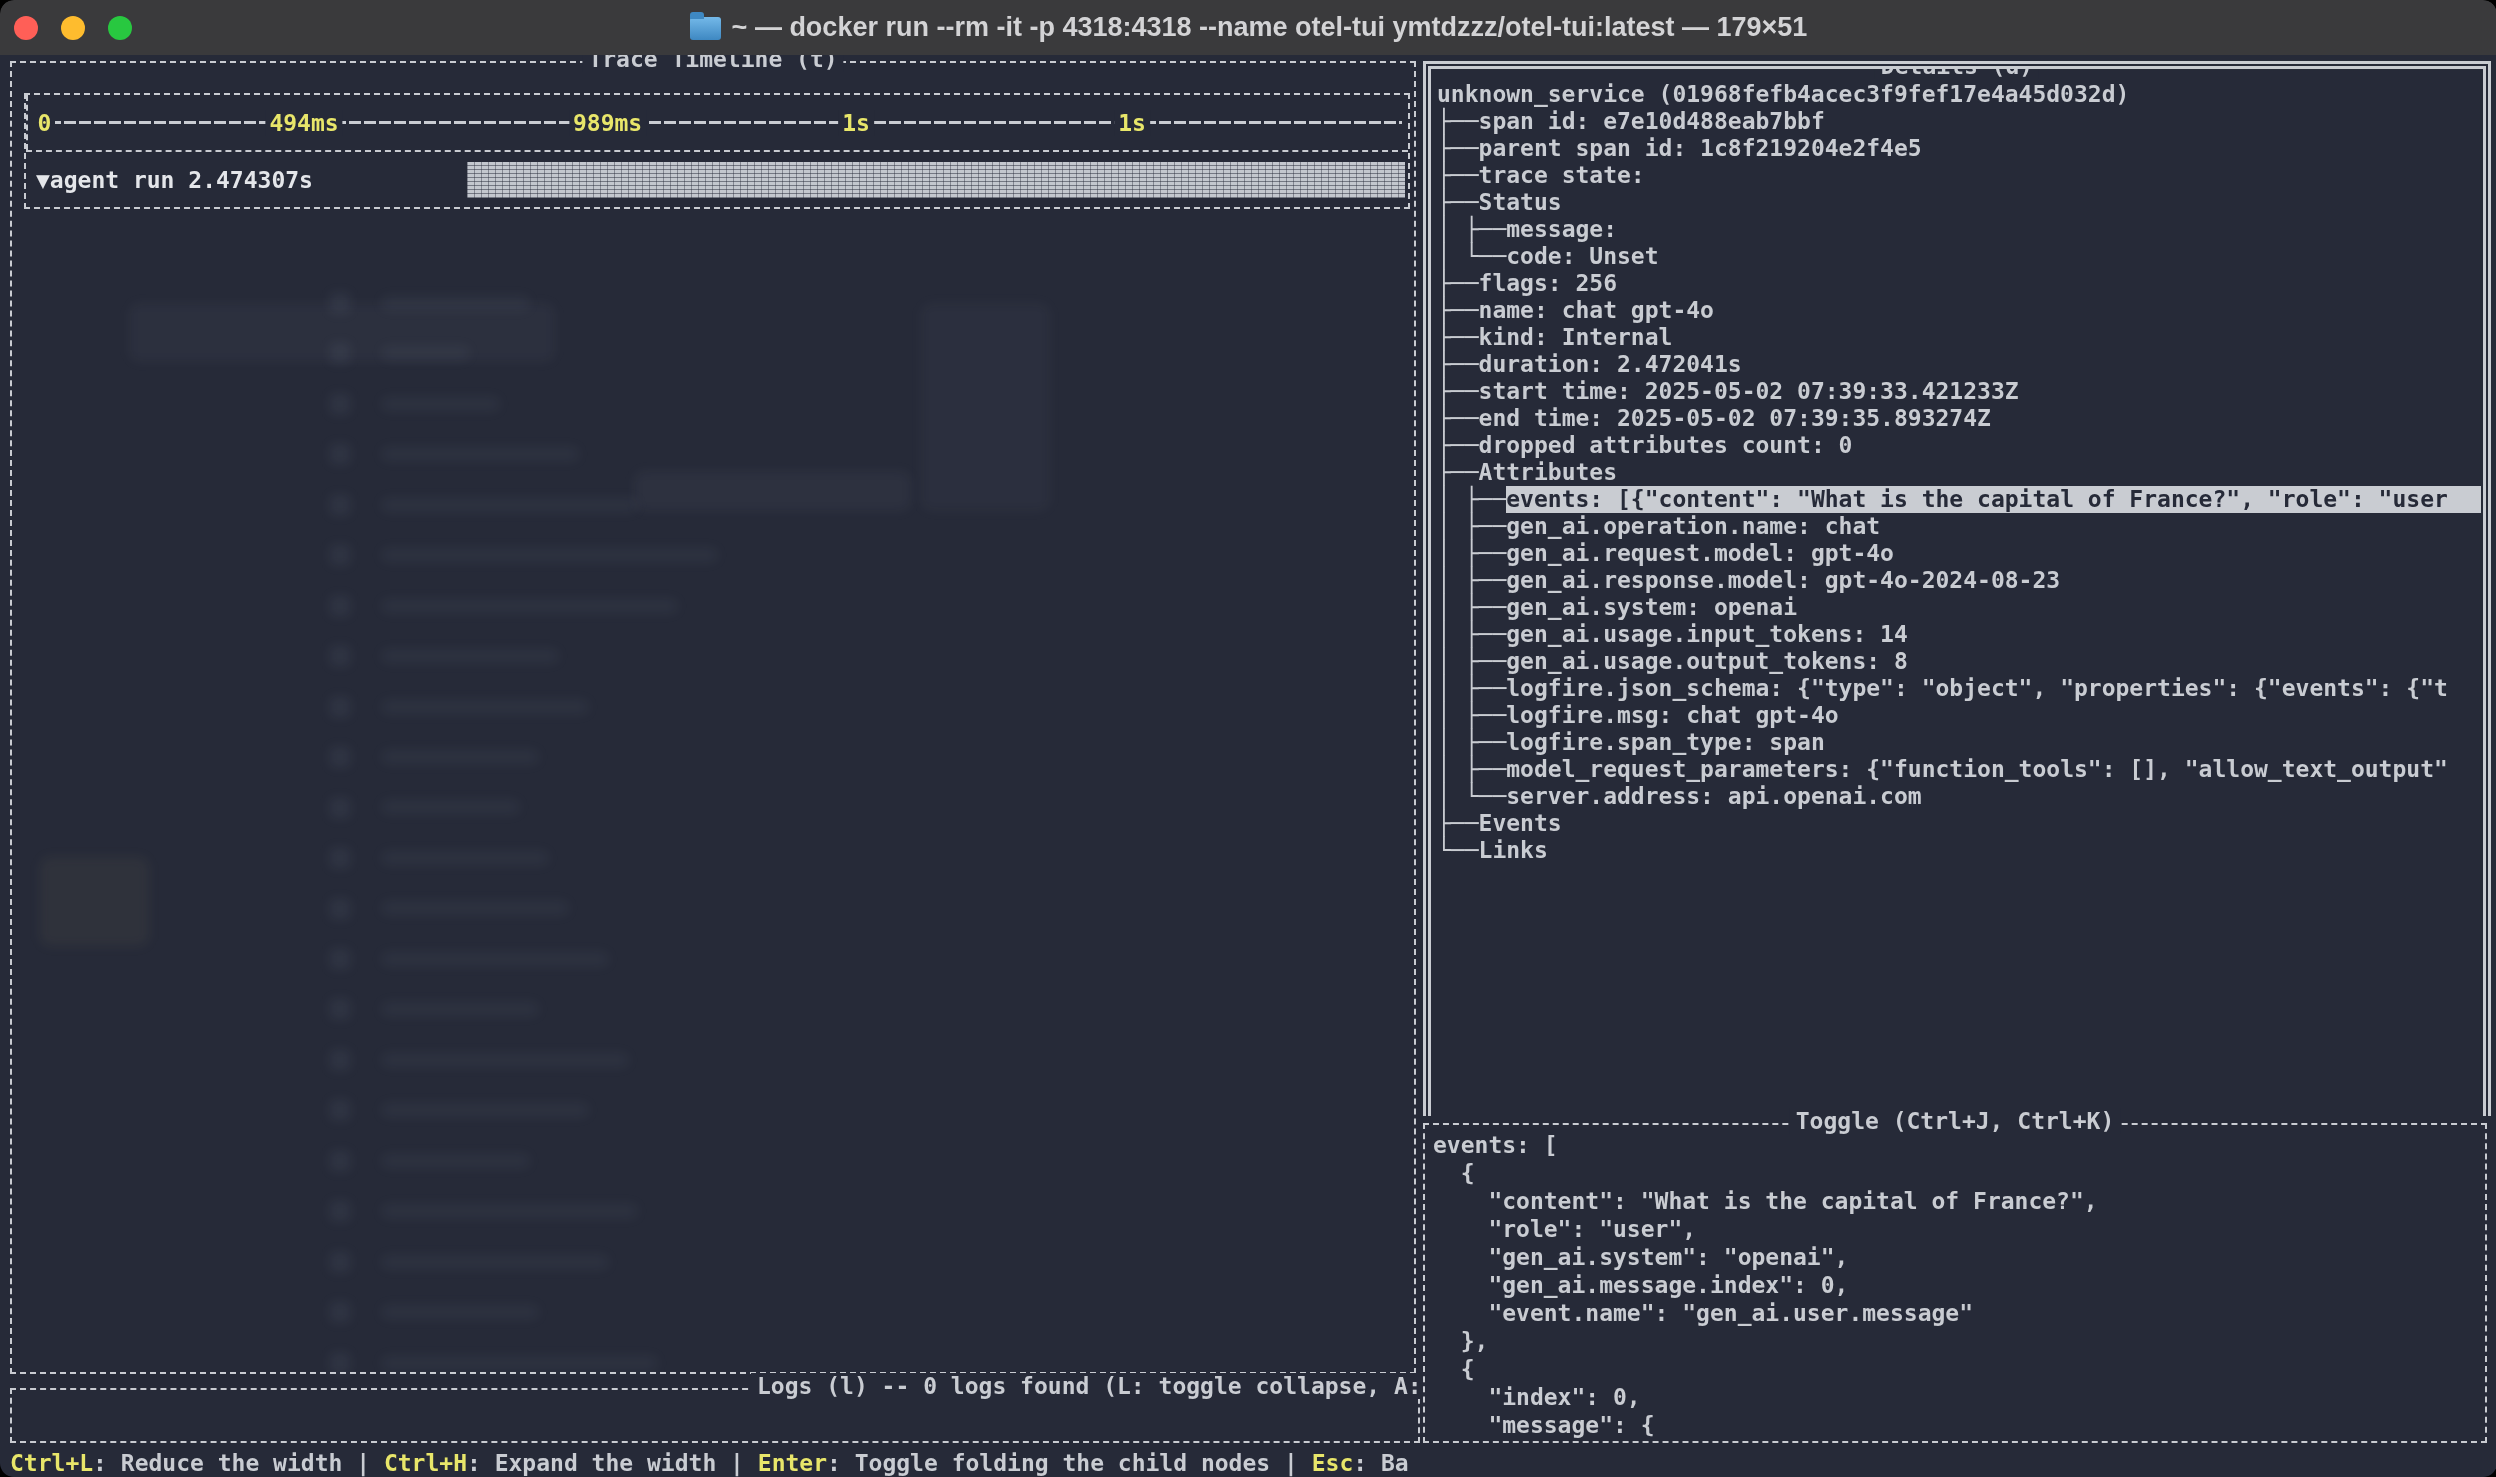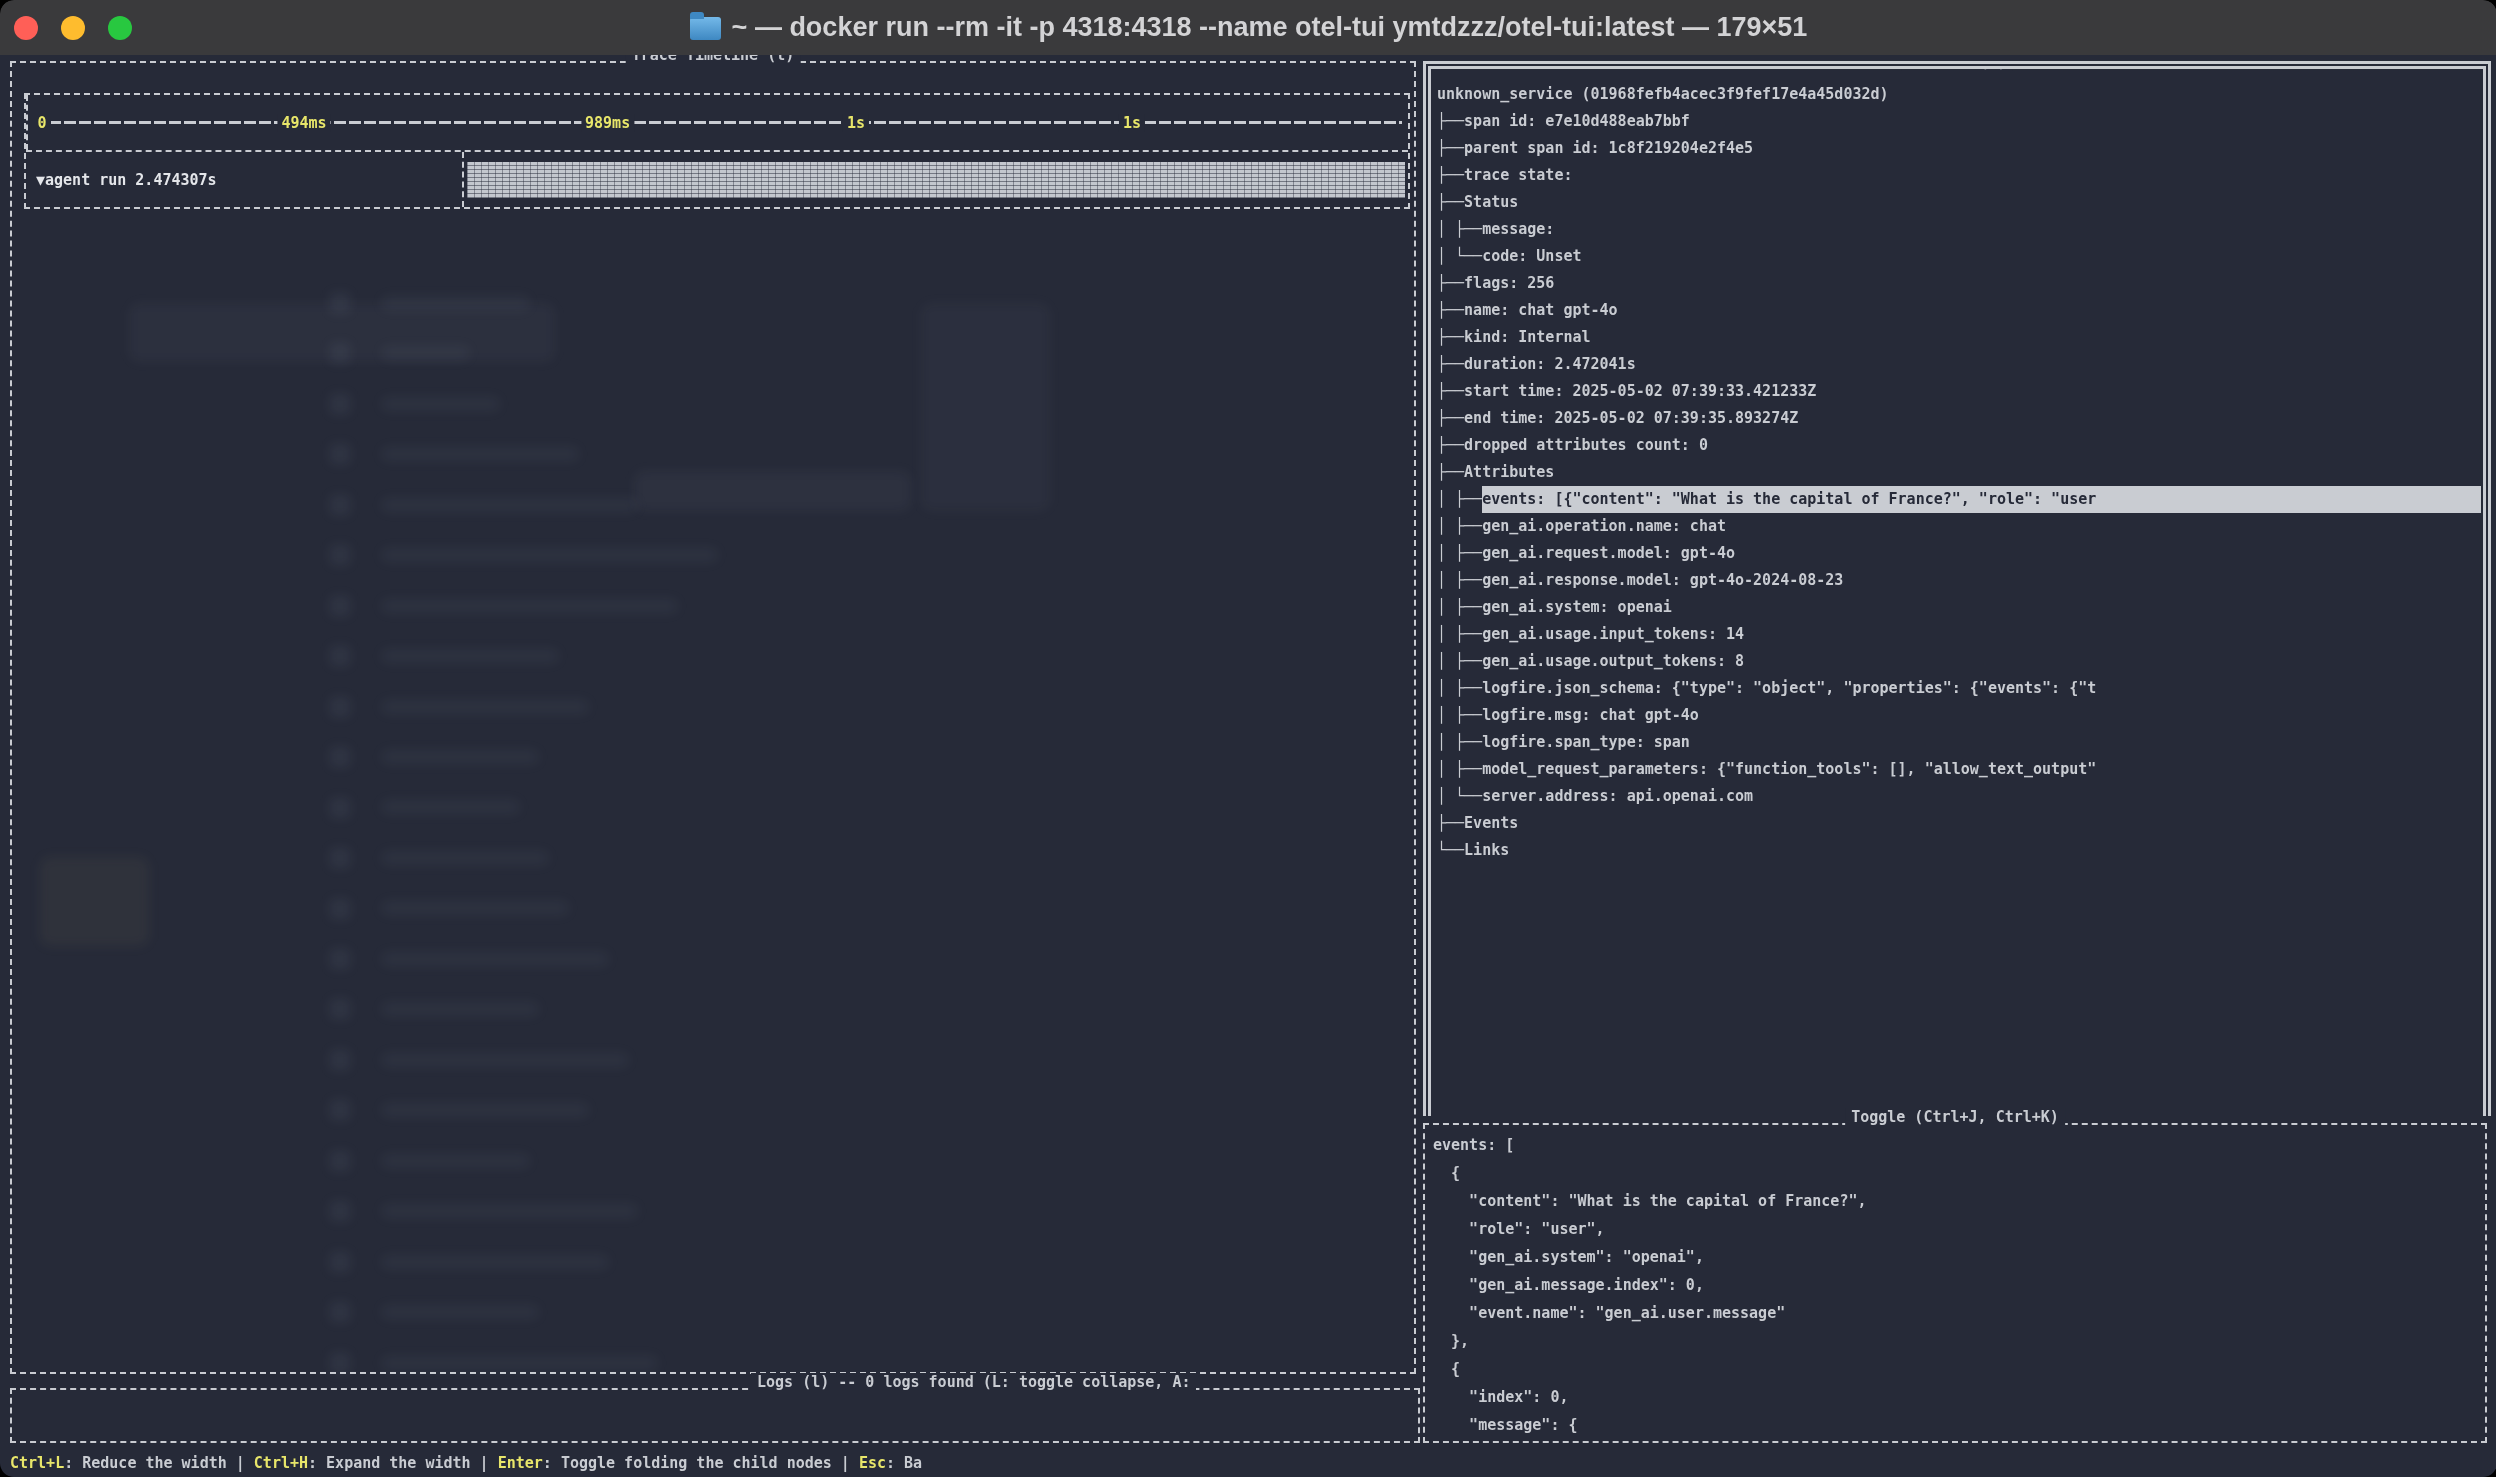--- a/index.html
+++ b/index.html
@@ -14,35 +14,35 @@
   .tl.yel{background:#febc2e;}
   .tl.grn{background:#28c840;}
   .wtitle{width:100%;display:flex;align-items:center;justify-content:center;
           font-family:"Liberation Sans",sans-serif;font-weight:700;font-size:27px;color:#d3d3d5;}
   .folder{width:31px;height:23px;border-radius:3px;background:linear-gradient(#74b9e9,#3e88c2);
           position:relative;margin-right:11px;margin-top:2px;}
   .folder::before{content:"";position:absolute;top:-5px;left:0;width:14px;height:7px;
           border-radius:3px 3px 0 0;background:#3e88c2;}
   
   .term{position:absolute;left:0;top:55px;width:2497px;height:1422px;background:#262a38;
-        overflow:hidden;color:#c9ccd2;font-weight:700;font-size:15px;border-radius:0 0 12px 12px;}
+        overflow:hidden;color:#c9ccd2;font-weight:700;font-size:23px;border-radius:0 0 12px 12px;}
   .ghost{position:absolute;filter:blur(6px);pointer-events:none;}
   
   .panel{position:absolute;border:2px dashed #c9ccd2;}
   .ptitle{position:absolute;top:-17px;left:50%;transform:translateX(-50%);
           background:#262a38;padding:0 6px;white-space:nowrap;color:#c9ccd2;}
   .timeline-panel{left:10px;top:6px;width:1402px;height:1309px;}
   
   .spans-table{position:absolute;left:12px;top:30px;width:1382px;border:2px dashed #c9ccd2;}
   .srow{display:flex;}
   .srow + .srow{border-top:2px dashed #c9ccd2;}
   .scell-left{width:436px;flex:0 0 436px;display:flex;align-items:center;}
   .scell-right{flex:1;border-left:2px dashed #c9ccd2;position:relative;}
   .srow.header{height:55px;}
-  .srow.r1{height:55px;}
+  .srow.r1{height:55px;align-items:center;}
   .srow.r2{height:53px;}
   .spans-head{justify-content:center;color:#c9ccd2;}
   .span-label{padding-left:10px;color:#e4e6ea;white-space:pre;}
   .ruler{position:absolute;inset:0;}
   .ruler::before{content:"";position:absolute;left:6px;right:6px;top:50%;height:3px;margin-top:-2px;
        background:repeating-linear-gradient(90deg,#c9ccd2 0 12px,rgba(0,0,0,0) 12px 15px);}
   .tick{position:absolute;top:50%;transform:translate(-50%,-50%);background:#262a38;
         padding:0 4px;color:#e8e66a;}
   .tick.first{transform:translate(0,-50%);}
   .bar{position:absolute;top:50%;transform:translateY(-50%);height:36px;

